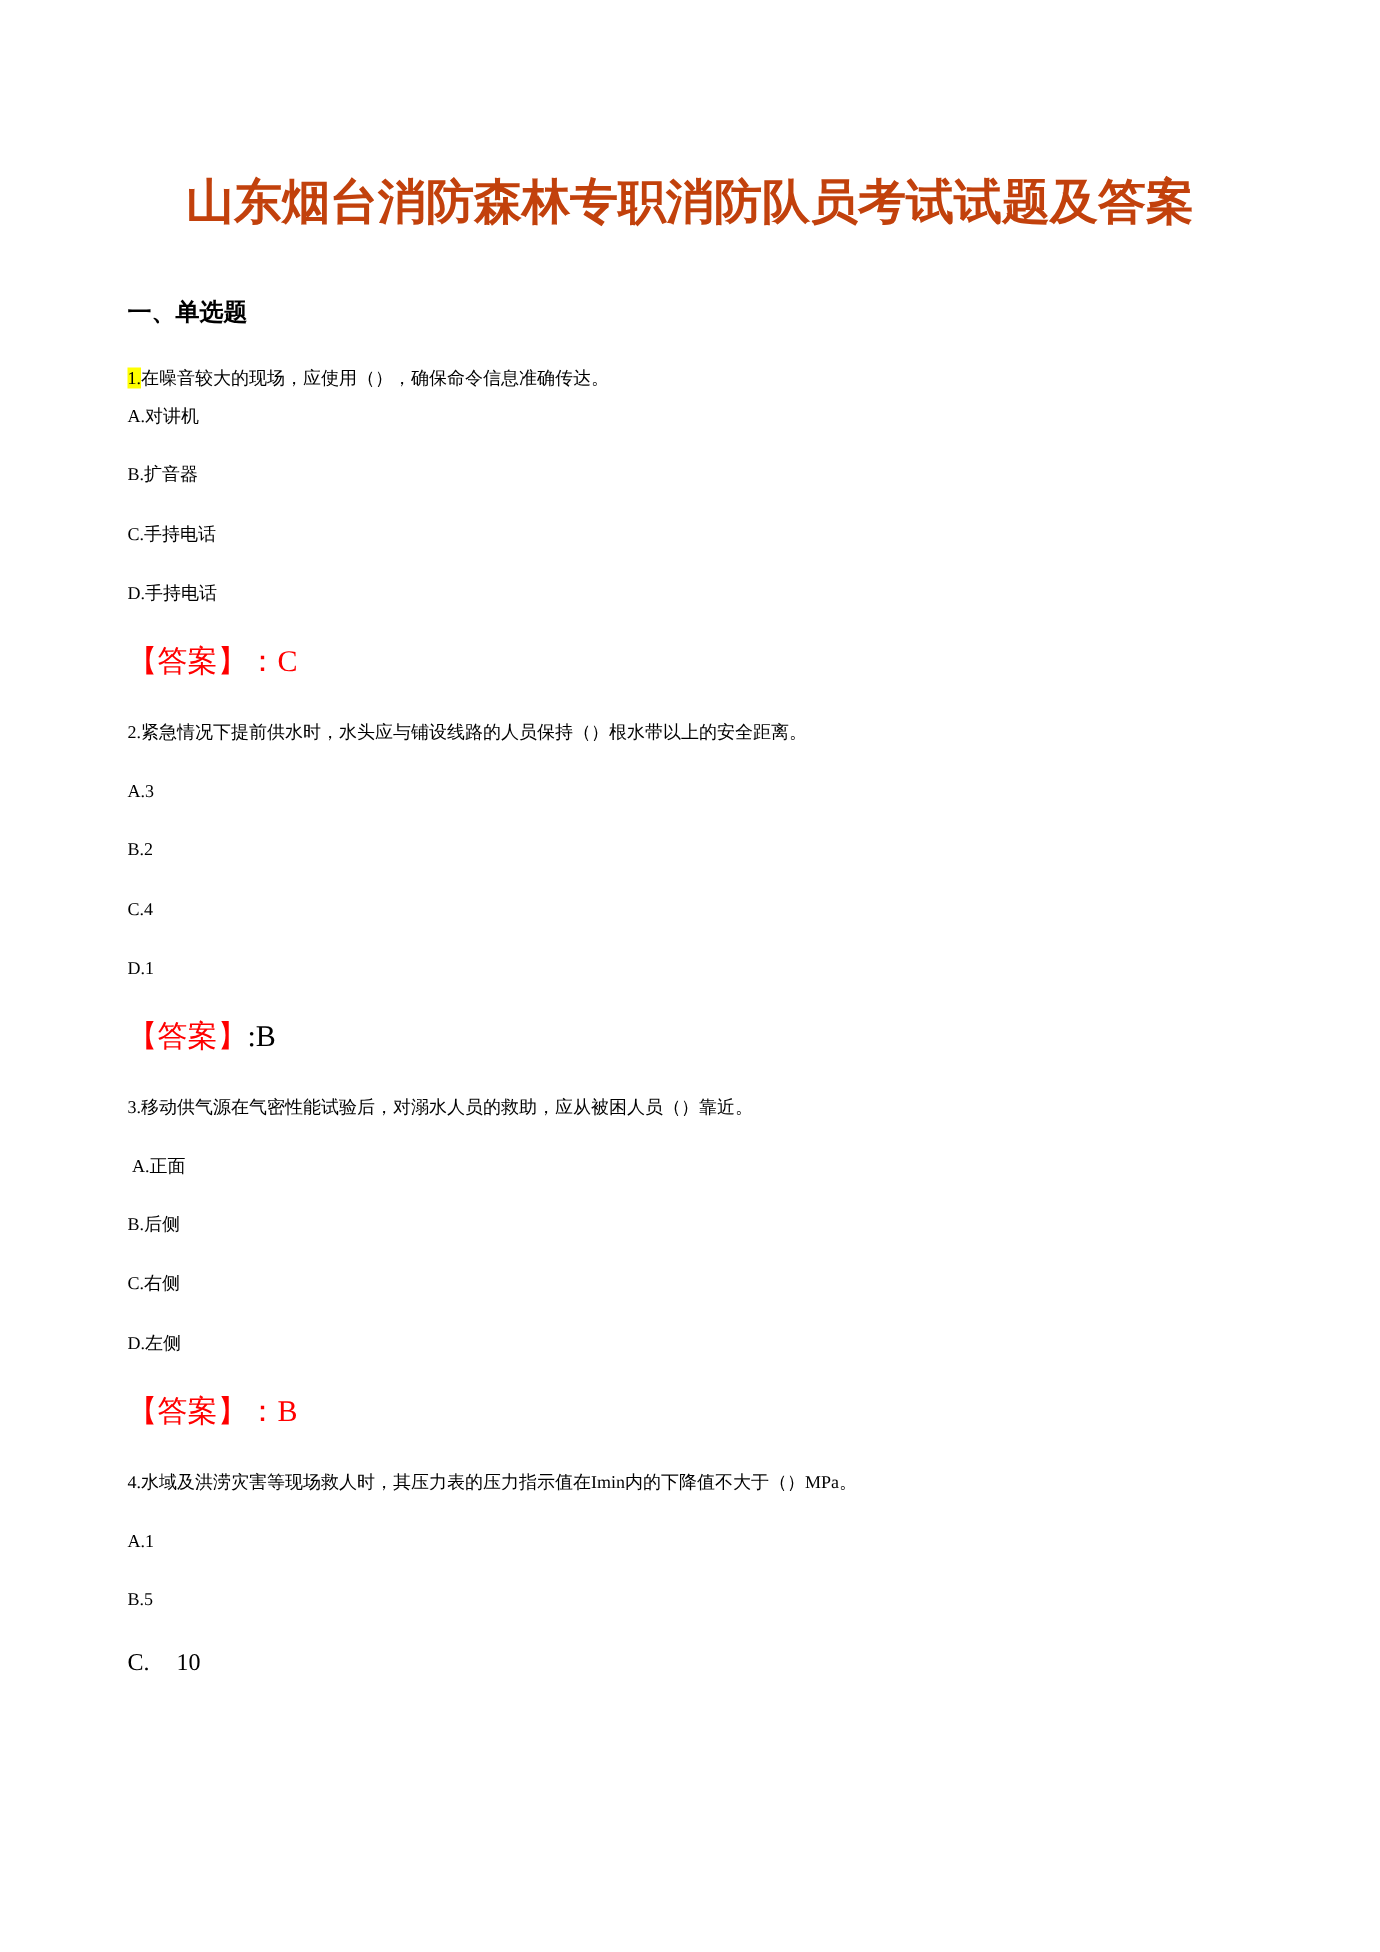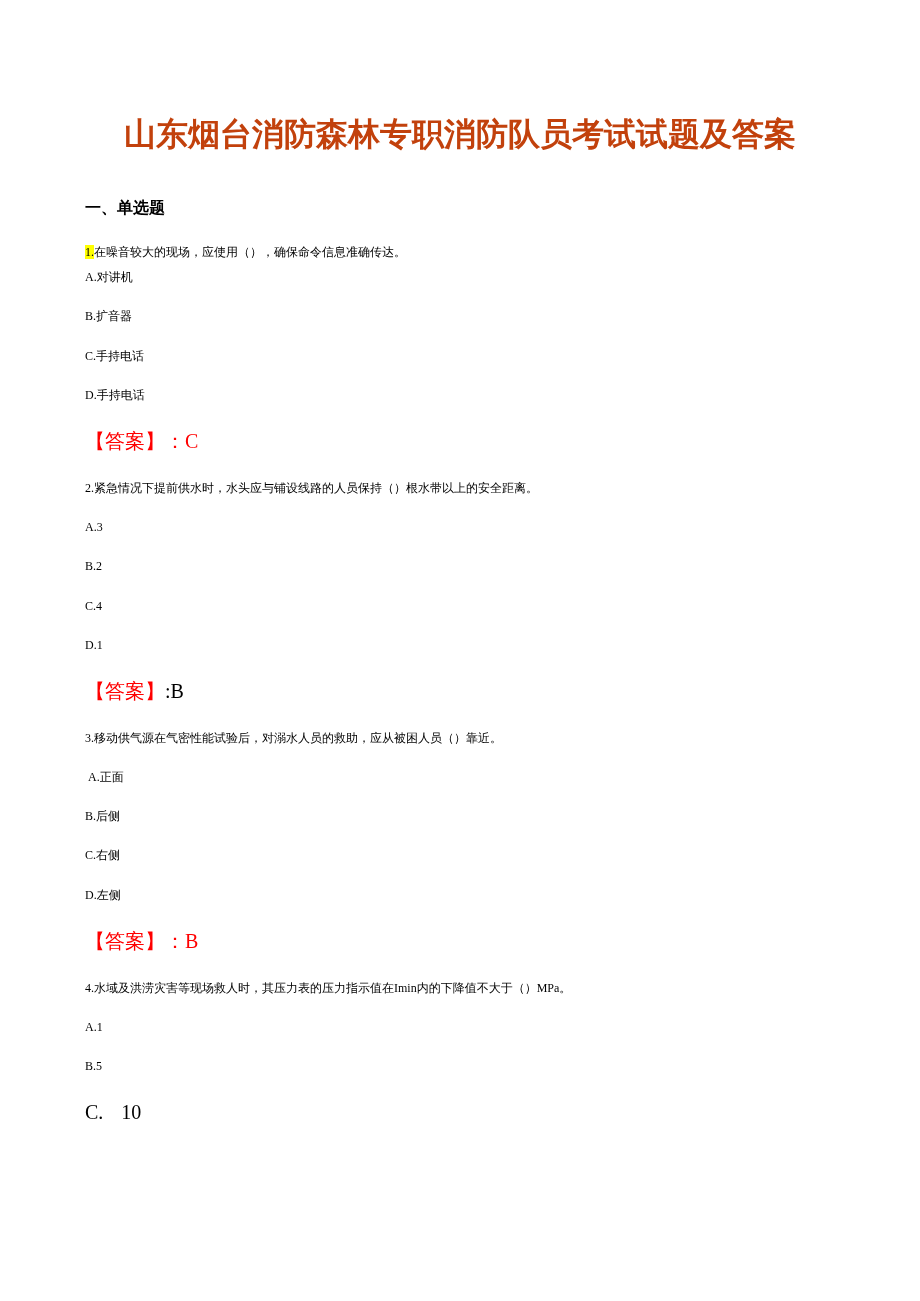--- a/index.html
+++ b/index.html
@@ -54,21 +54,21 @@
       font-size: 20px;
       line-height: 1.6;
       margin-bottom: 22px;
       color: #ff0000;
       font-family: "SimSun", "宋体", serif;
     }
     .answer-black {
       color: #000000;
     }
     .option-wide {
-      font-size: 20px;
+      font-size: 16px;
       line-height: 1.6;
       margin-bottom: 20px;
       font-family: "SimSun", "宋体", serif;
     }
     .option-wide .gap {
       display: inline-block;
       width: 18px;
     }
   </style>
 </head>

